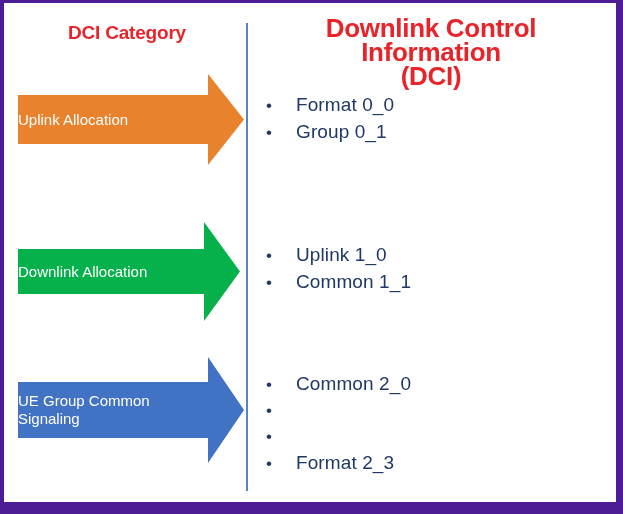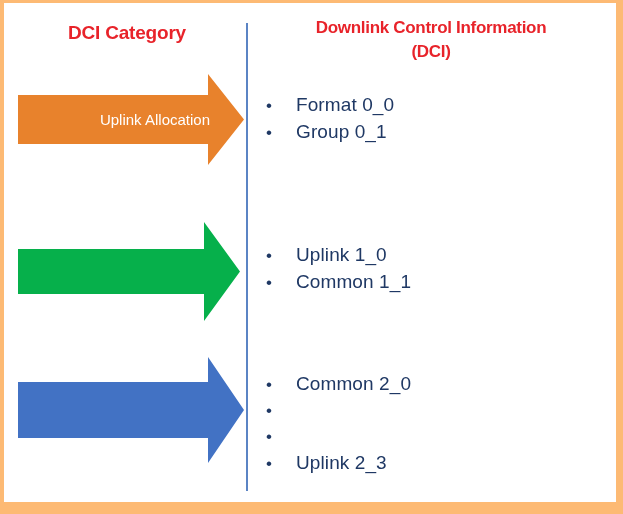--- a/index.html
+++ b/index.html
@@ -11,21 +11,21 @@
     width: 623px;
     height: 514px;
     overflow: hidden;
     font-family: "Liberation Sans", sans-serif;
   }
 
   #canvas {
     position: relative;
     width: 623px;
     height: 514px;
-    background: #fdba74;
+    background: #4c1d95;
   }
 
   
   .slide {
     position: absolute;
     left: 4px;
     top: 3px;
     width: 612px;
     height: 499px;
     background: #ffffff;
@@ -46,21 +46,21 @@
     white-space: nowrap;
   }
   .hdr-right {
     position: absolute;
     left: 252px;
     top: 13px;
     width: 350px;
     text-align: center;
     color: #E8232A;
     font-weight: bold;
-    font-size: 17px;
+    font-size: 26px;
     line-height: 24px;
     letter-spacing: -0.3px;
   }
   .hdr-right .l2 { display: block; }
 
   
   .divider {
     position: absolute;
     left: 242px;
     top: 20px;
@@ -81,21 +81,21 @@
     top: 0;
     height: 100%;
     width: 100%;
   }
   .arrow .atext {
     position: relative;
     z-index: 2;
     color: #ffffff;
     font-size: 15px;
     line-height: 18px;
-    text-align: right;
+    text-align: left;
     width: 100%;
     padding-right: 34px;
     box-sizing: border-box;
     white-space: pre-line;
   }
 
   .arrow-uplink   { left: 14px; top: 71px;  width: 226px; height: 91px; }
   .arrow-downlink { left: 14px; top: 219px; width: 222px; height: 99px; }
   .arrow-uegroup  { left: 14px; top: 354px; width: 226px; height: 106px; }
 
@@ -144,26 +144,29 @@
       <svg class="shaft" viewBox="0 0 226 91" preserveAspectRatio="none">
         <polygon points="0,21 190,21 190,0 226,45.5 190,91 190,70 0,70" fill="#E8822C"></polygon>
       </svg>
       <div class="atext">Uplink Allocation</div>
     </div>
 
     <div class="arrow arrow-downlink">
       <svg class="shaft" viewBox="0 0 222 99" preserveAspectRatio="none">
         <polygon points="0,27 186,27 186,0 222,49.5 186,99 186,72 0,72" fill="#06B04B"></polygon>
       </svg>
+      <div class="atext">Downlink Allocation</div>
     </div>
 
     <div class="arrow arrow-uegroup">
       <svg class="shaft" viewBox="0 0 226 106" preserveAspectRatio="none">
         <polygon points="0,25 190,25 190,0 226,53 190,106 190,81 0,81" fill="#4272C4"></polygon>
       </svg>
+      <div class="atext">UE Group Common
+Signaling</div>
     </div>
 
     <div class="blist blist-ul">
       <div class="brow">
         <span class="bullet">•</span>
         <span class="btext">Format 0_0</span>
       </div>
       <div class="brow">
         <span class="bullet">•</span>
         <span class="btext">Group 0_1</span>
@@ -187,18 +190,18 @@
         <span class="btext">Common 2_0</span>
       </div>
       <div class="brow">
         <span class="bullet">•</span>
       </div>
       <div class="brow">
         <span class="bullet">•</span>
       </div>
       <div class="brow">
         <span class="bullet">•</span>
-        <span class="btext">Uplink 2_3</span>
+        <span class="btext">Format 2_3</span>
       </div>
     </div>
 
   </div>
 </div>
 
 </body></html>

